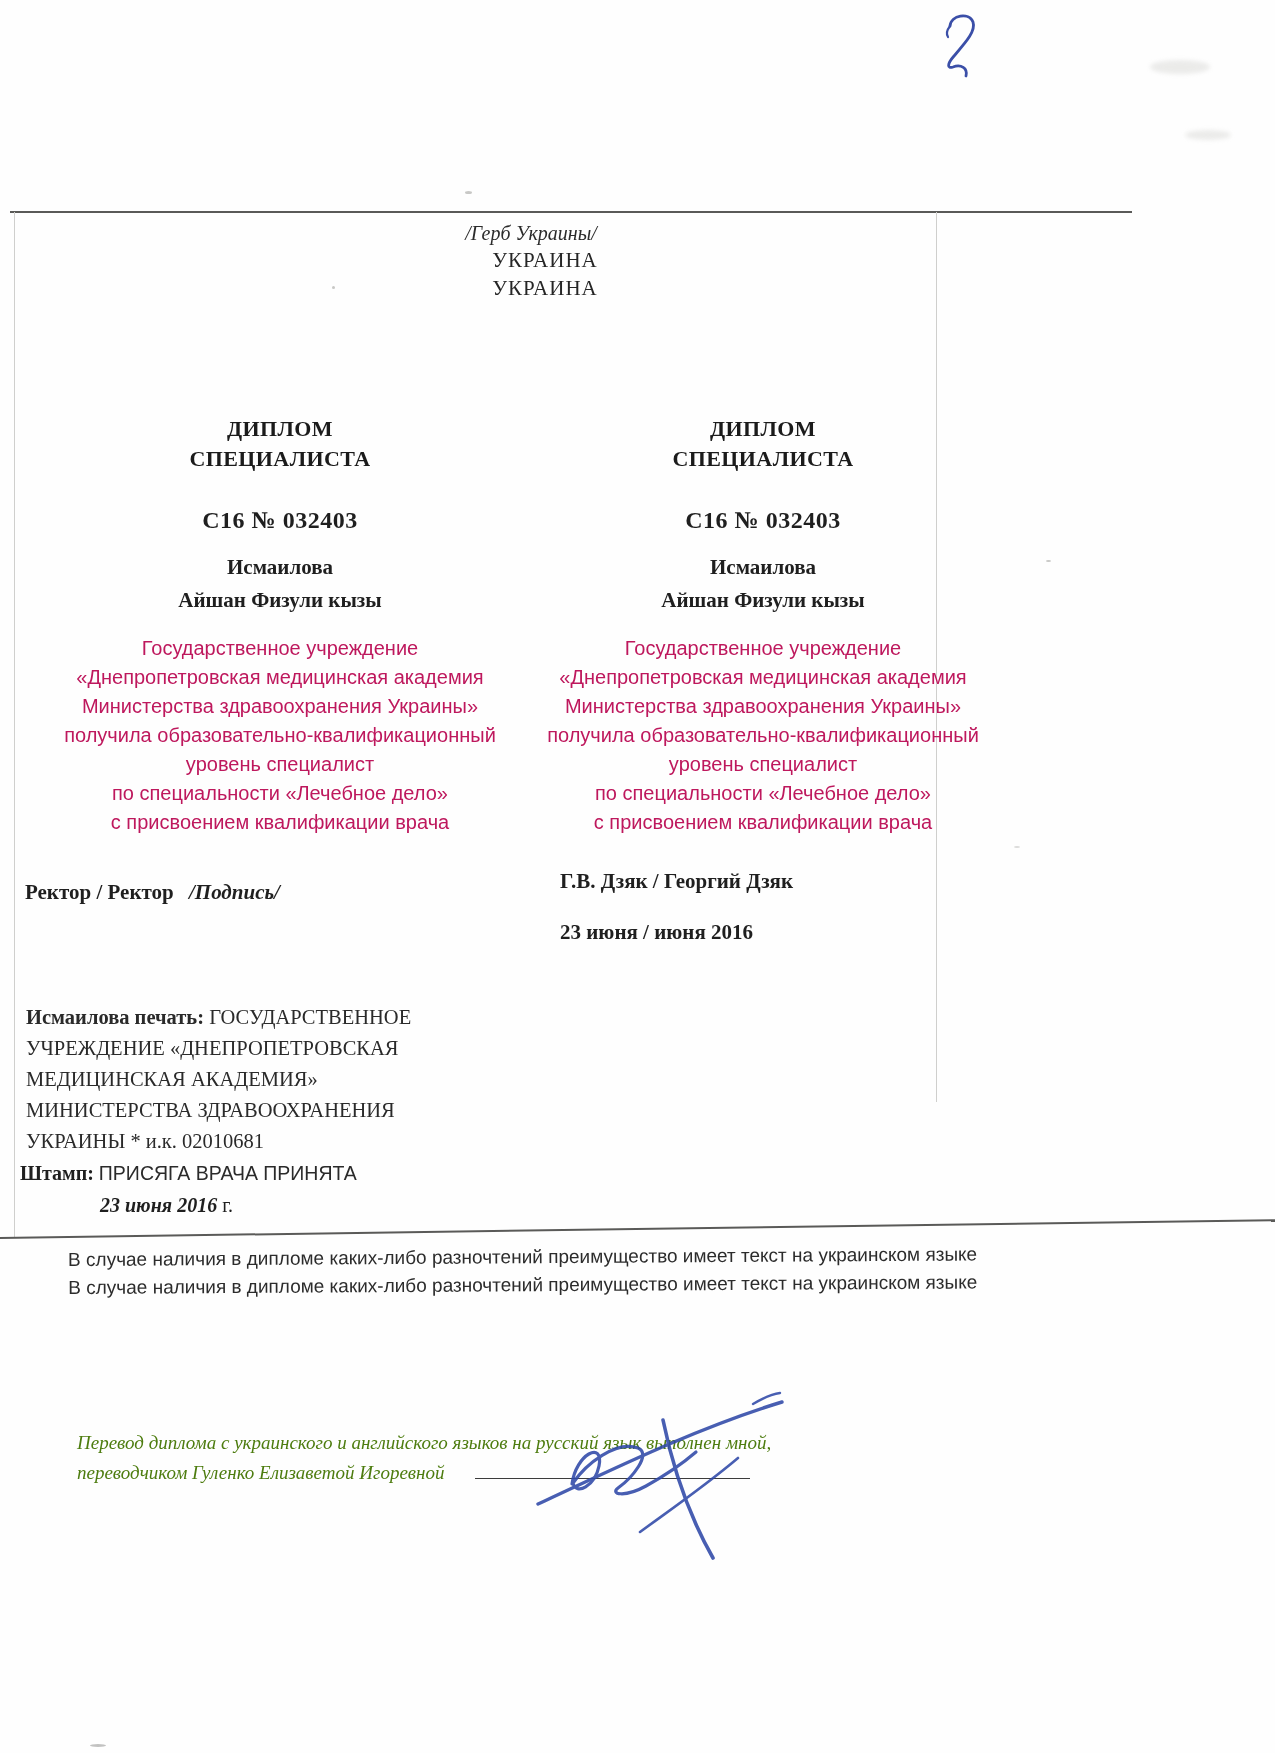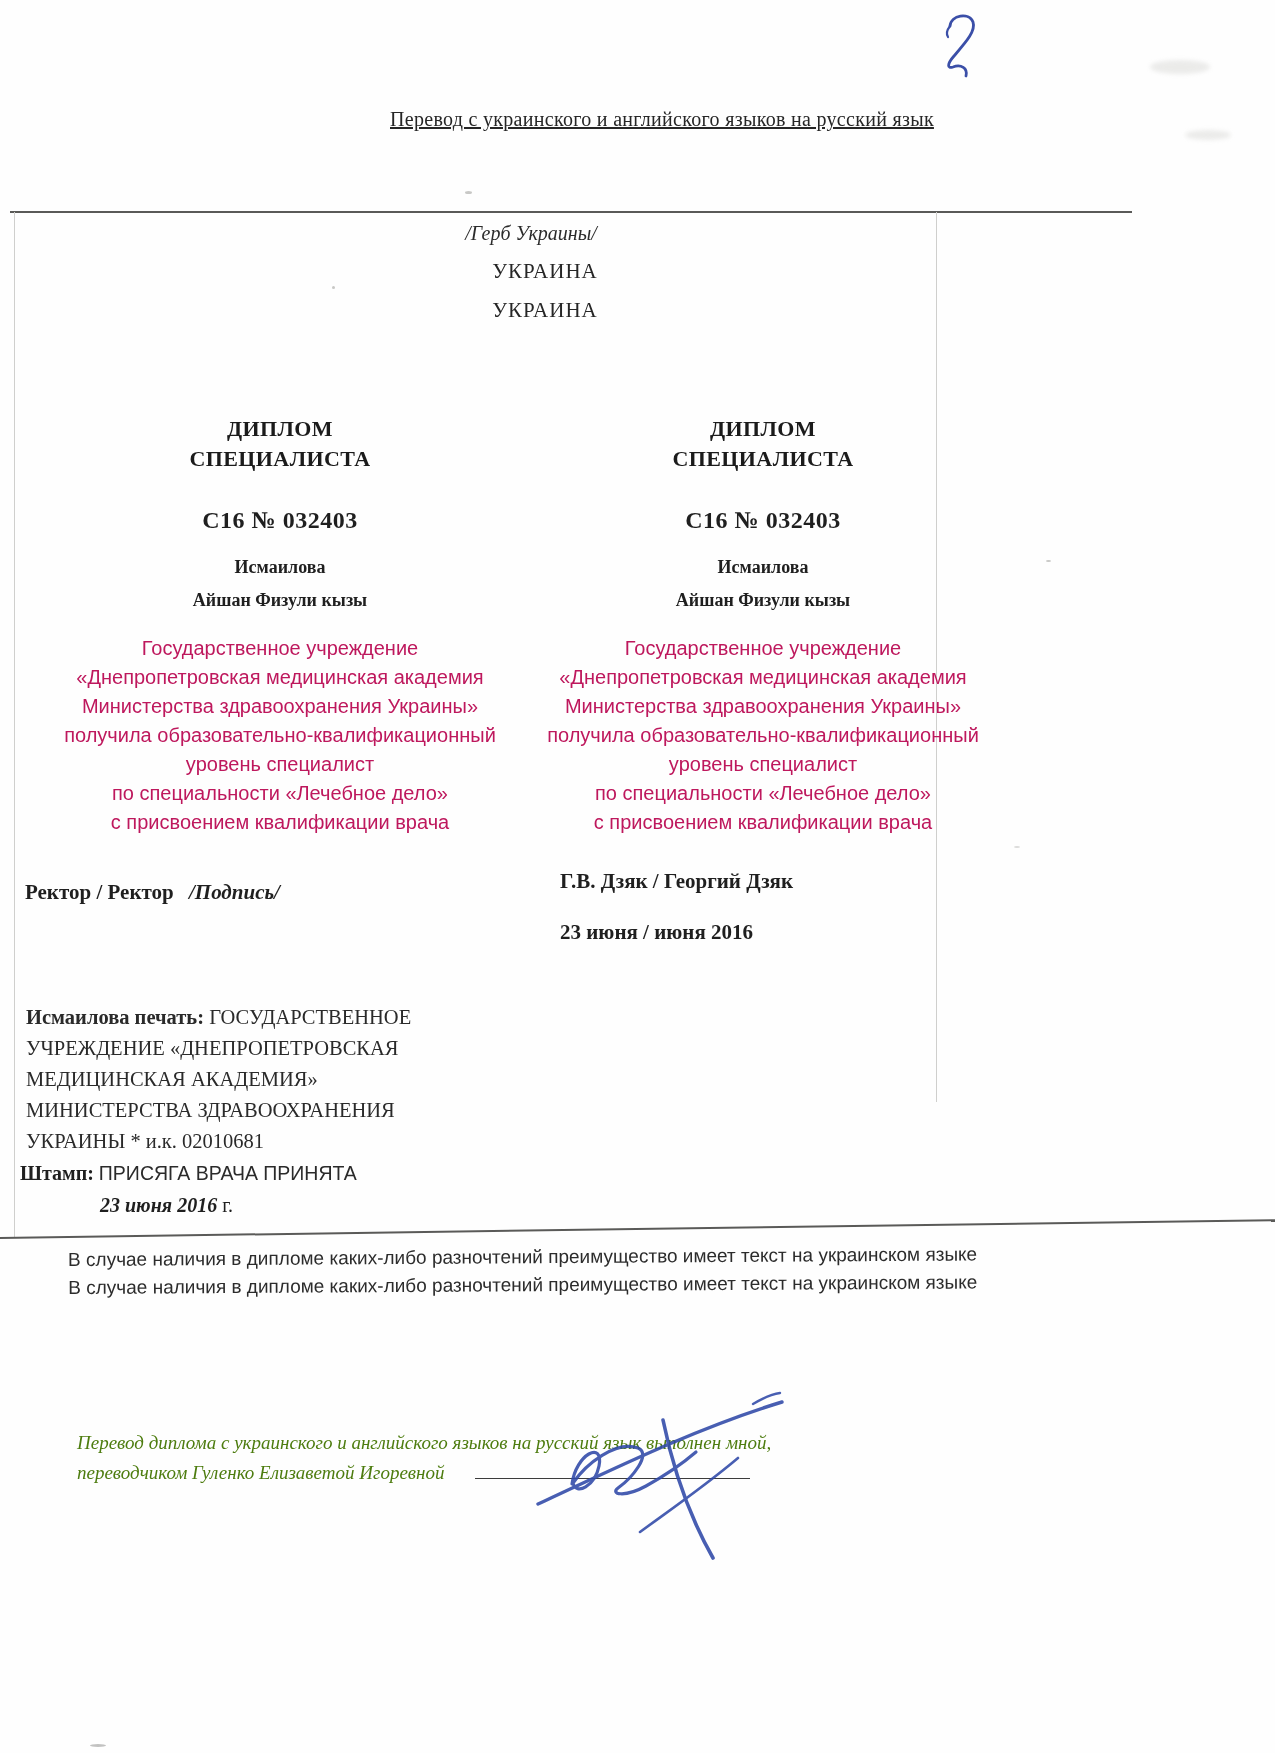--- a/index.html
+++ b/index.html
@@ -22,28 +22,28 @@
 
   .rule{ background:#5a5a58; height:2px; }
   .rule-top{ top:211px; left:10px; width:1122px; }
   .rule-bottom{ top:1237px; left:-4px; width:1284px; transform:rotate(-0.8deg); transform-origin:left center;}
   .vline{ width:1px; background:#cfcfcd; }
   .vline-left{ left:14px; top:212px; height:1026px; }
   .vline-right{ left:936px; top:212px; height:890px; }
 
   .emblem-block{ top:222px; left:0; width:1062px; text-align:center; }
   .emblem-note{ font-size:20px; font-style:italic; color:#2b2b2b; }
-  .country{ font-size:21px; letter-spacing:1px; margin-top:14px; color:#262626;padding-left:28px;}
+  .country{ font-size:21px; letter-spacing:1px; margin-top:3px; color:#262626;padding-left:28px;}
 
   .col{ text-align:center; top:414px; }
   .col-left{ left:30px; width:500px; }
   .col-right{ left:518px; width:490px; }
   .doc-title{ font-size:22px; font-weight:bold; line-height:30px; letter-spacing:.4px; color:#1b1b1b;}
   .serial{ font-size:24px; font-weight:bold; margin-top:33px; letter-spacing:.5px;}
-  .holder{ font-size:18px; font-weight:bold; line-height:33px; margin-top:17px;}
+  .holder{ font-size:21px; font-weight:bold; line-height:33px; margin-top:17px;}
   .bodytext{ font-size:20px; line-height:29px; margin-top:17px; color:#be185d;}
 
   .rector-line{ top:880px; left:25px; font-size:21px; }
   .rector-line .bi{ margin-left:10px; }
   .signatory{ top:869px; left:560px; font-size:21px; font-weight:bold; }
   .sig-date{ top:920px; left:560px; font-size:21px; font-weight:bold; }
 
   .seal-block{ top:1002px; left:26px; width:470px; font-size:20.5px; line-height:31px; color:#2a2a2a;}
   .stamp-line1{ top:1162px; left:20px; font-size:20px; }
   .stamp-line1 .sans{ font-size:19.5px; color:#2a2a2a;}
@@ -65,21 +65,20 @@
 
 <div class="page">
 
   <div class="abs hw-num">
     <svg width="52" height="74" viewBox="0 0 52 74">
       <path d="M14 16 C15 5 33 2 37 12 C40 21 30 32 18 46 C11 54 11 59 17 57 C25 54 32 58 30 66" fill="none" stroke="#3b4fa8" stroke-width="2.8" stroke-linecap="round"></path>
       <path d="M14 16 C11 20 10 24 12 27" fill="none" stroke="#3b4fa8" stroke-width="2.2" stroke-linecap="round"></path>
     </svg>
   </div>
 
-  <div class="abs header-title">Перевод с украинского и английского языков на русский язык</div>
 
   <div class="abs rule rule-top"></div>
   <div class="abs vline vline-left"></div>
   <div class="abs vline vline-right"></div>
   <div class="abs rule rule-bottom"></div>
 
   <div class="abs emblem-block">
     <div class="emblem-note">/Герб Украины/</div>
     <div class="country">УКРАИНА</div>
     <div class="country">УКРАИНА</div>

